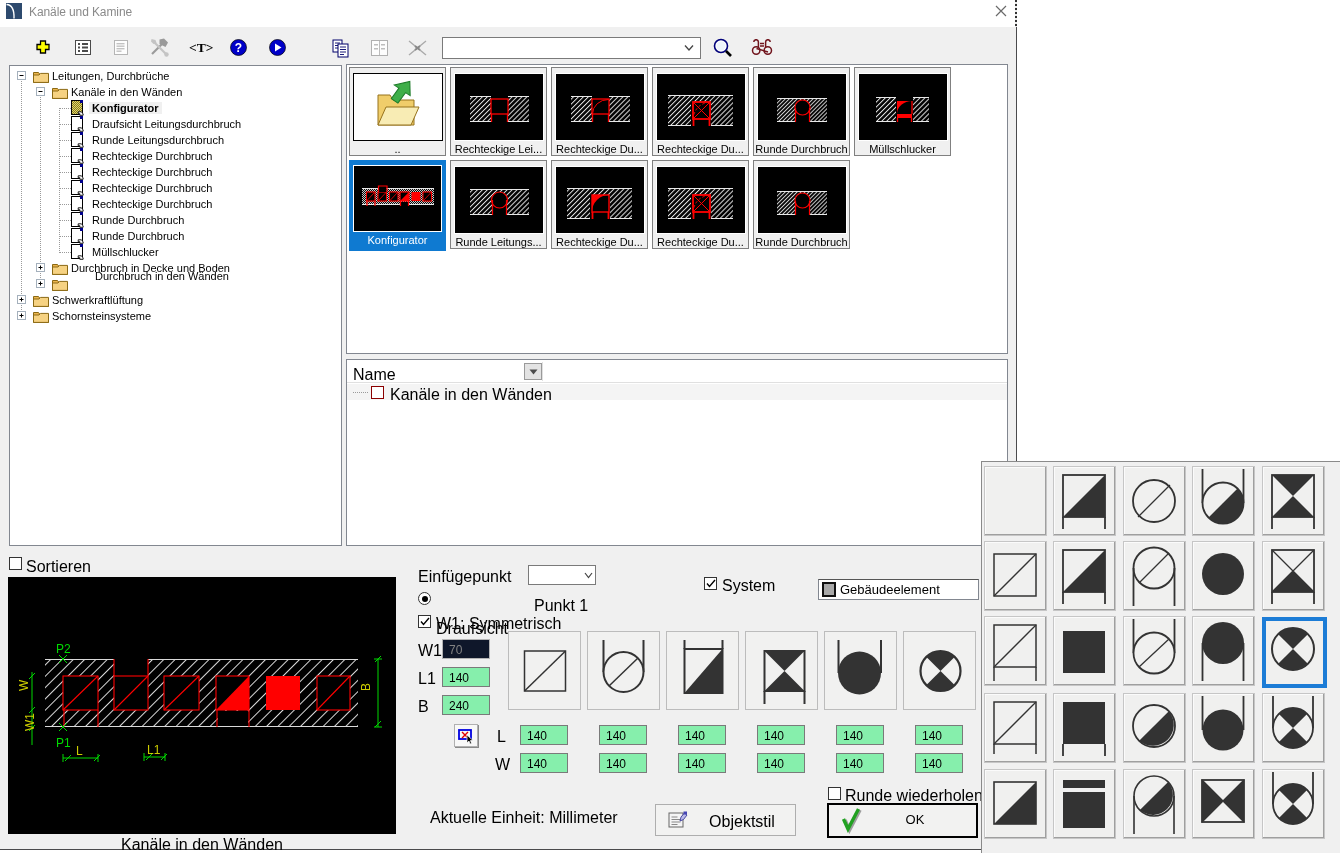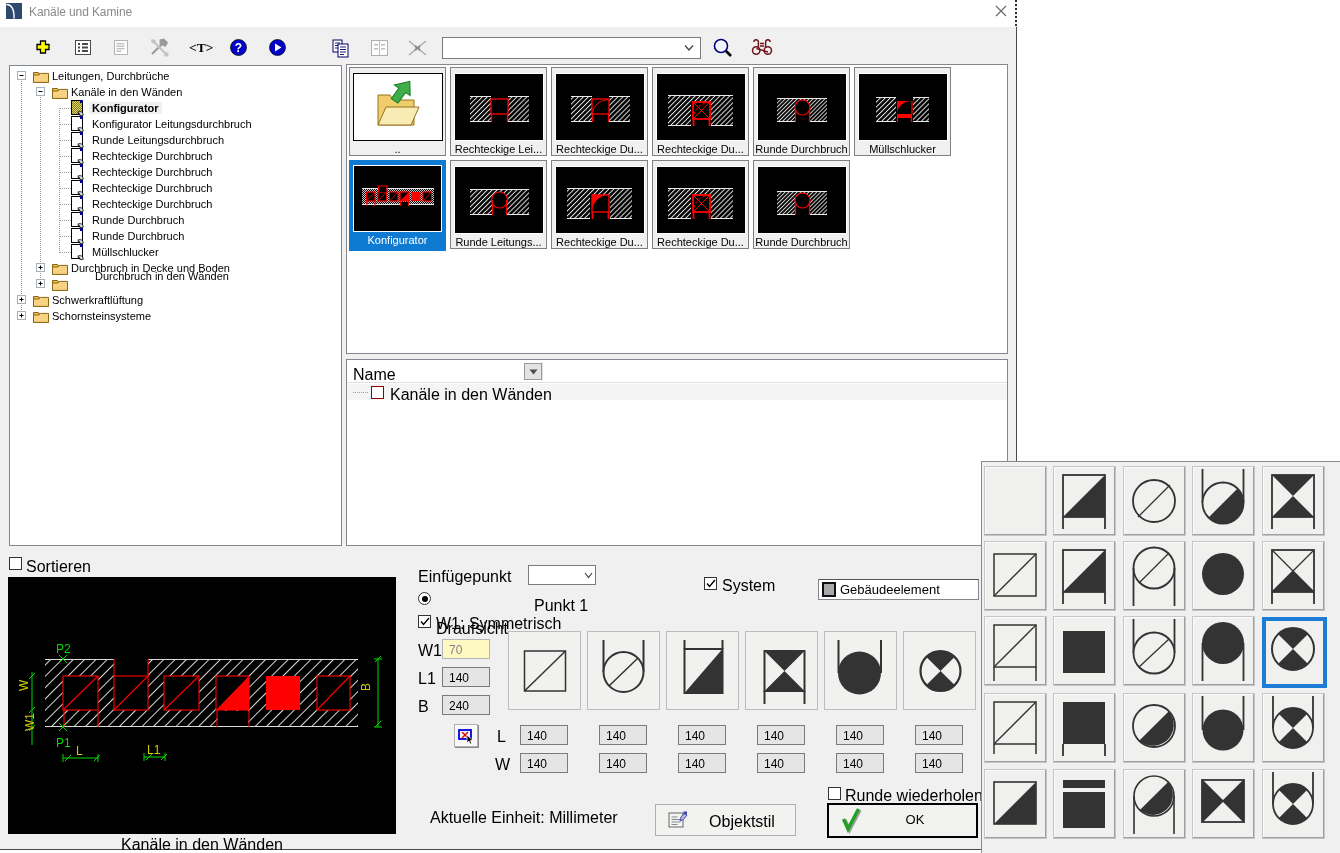--- a/index.html
+++ b/index.html
@@ -1,20 +1,20 @@
 <!DOCTYPE html>
 <html><head><meta charset="utf-8">
 <style>
 *{margin:0;padding:0;box-sizing:border-box}
 body{width:1340px;height:853px;position:relative;background:#fff;font-family:"Liberation Sans",sans-serif;overflow:hidden}
 .abs{position:absolute}
 .panel{position:absolute;background:#fff;border:1px solid #828790}
 .txt{position:absolute;font-size:16px;color:#000;white-space:nowrap}
 .cb{position:absolute;width:13px;height:13px;background:#fff;border:1px solid #333}
-.fld{position:absolute;width:48px;height:20px;background:#e5e5e5;border:1px solid #7a7a7a;font-size:12px;color:#000;padding:3px 0 0 6px}
+.fld{position:absolute;width:48px;height:20px;background:#86efac;border:1px solid #7a7a7a;font-size:12px;color:#000;padding:3px 0 0 6px}
 .bigbtn{position:absolute;width:73px;height:79px;background:#f1f1f0;border:1px solid #bcbcbc}
 .cell{position:absolute;width:97px;border:1px solid #808080;background:#f0f0f0}
 .cimg{position:absolute;left:3px;top:5px;width:90px;height:68px;border:1px solid #fff;background:#000}
 .clab{position:absolute;left:0;top:75px;width:95px;height:15px;font-size:11px;text-align:center;color:#000;white-space:nowrap}
 .pbtn{position:absolute;width:63px;height:70px;background:#f0f0ef;border:1px solid #c6c6c6;box-shadow:inset -1px -1px 0 #9f9f9f, inset 1px 1px 0 #fbfbfb}
 .tree{font-size:11px;letter-spacing:0px}
 </style></head>
 <body>
 
 <div class="abs" style="left:0;top:0;width:1017px;height:850px;background:#f0f0f0;border-right:1px solid #4a4a4c;border-bottom:1px solid #4a4a4c">
@@ -141,21 +141,21 @@
 <rect x="1" y="1" width="10" height="13" fill="#e0d66e"></rect>
     <path d="M1 1h10v13h-10z" fill="url(#kdots)"></path>
 <rect x="9" y="0" width="3" height="3" fill="#00008b"></rect>
 <path d="M8.8 15.3 l0 -1.6 l-1.6 0 l0 -1.9 l3 0 l1.9 1.9 l0 1.6 z" fill="#fff" stroke="#000" stroke-width="0.9"></path>
 </svg><div class="txt tree" style="left:89px;top:102px;font-weight:bold;background:#f0f0f0;padding:0 3px;">Konfigurator</div>
 <div class="abs" style="left:60px;top:124px;width:11px;height:1px;background:repeating-linear-gradient(to right,#9a9a9a 0 1px,transparent 1px 2px)"></div><svg class="abs" style="left:71px;top:116px" width="15" height="16" viewBox="0 0 15 16">
 <rect x="0.5" y="0.5" width="11" height="14" fill="#fff" stroke="#000"></rect>
 
 <rect x="9" y="0" width="3" height="3" fill="#00008b"></rect>
 <path d="M8.8 15.3 l0 -1.6 l-1.6 0 l0 -1.9 l3 0 l1.9 1.9 l0 1.6 z" fill="#fff" stroke="#000" stroke-width="0.9"></path>
-</svg><div class="txt tree" style="left:92px;top:118px;">Konfigurator Leitungsdurchbruch</div>
+</svg><div class="txt tree" style="left:92px;top:118px;">Draufsicht Leitungsdurchbruch</div>
 <div class="abs" style="left:60px;top:140px;width:11px;height:1px;background:repeating-linear-gradient(to right,#9a9a9a 0 1px,transparent 1px 2px)"></div><svg class="abs" style="left:71px;top:132px" width="15" height="16" viewBox="0 0 15 16">
 <rect x="0.5" y="0.5" width="11" height="14" fill="#fff" stroke="#000"></rect>
 
 <rect x="9" y="0" width="3" height="3" fill="#00008b"></rect>
 <path d="M8.8 15.3 l0 -1.6 l-1.6 0 l0 -1.9 l3 0 l1.9 1.9 l0 1.6 z" fill="#fff" stroke="#000" stroke-width="0.9"></path>
 </svg><div class="txt tree" style="left:92px;top:134px;">Runde Leitungsdurchbruch</div>
 <div class="abs" style="left:60px;top:156px;width:11px;height:1px;background:repeating-linear-gradient(to right,#9a9a9a 0 1px,transparent 1px 2px)"></div><svg class="abs" style="left:71px;top:148px" width="15" height="16" viewBox="0 0 15 16">
 <rect x="0.5" y="0.5" width="11" height="14" fill="#fff" stroke="#000"></rect>
 
 <rect x="9" y="0" width="3" height="3" fill="#00008b"></rect>
@@ -448,21 +448,21 @@
   </svg>
 <div class="abs" style="left:418px;top:592px;width:13px;height:13px;border:1px solid #333;border-radius:50%;background:#fff"></div>
 <div class="abs" style="left:421.5px;top:595.5px;width:6px;height:6px;border-radius:50%;background:#000"></div>
 <div class="txt" style="left:436px;top:620px">Draufsicht</div>
 <div class="cb" style="left:418px;top:615px"></div>
 <svg class="abs" style="left:420px;top:617px" width="10" height="9" viewBox="0 0 10 9">
     <path d="M1 4.5 L3.5 7.5 L9 1" stroke="#000" stroke-width="1.4" fill="none"></path>
   </svg>
 <div class="txt" style="left:436px;top:615px">W1: Symmetrisch</div>
 <div class="txt" style="left:418px;top:642px">W1</div>
-<div class="fld" style="left:442px;top:639px;background:#fef9c3;color:#838383;border-color:#b4b4b4">70</div>
+<div class="fld" style="left:442px;top:639px;background:#0f172a;color:#838383;border-color:#b4b4b4">70</div>
 <div class="txt" style="left:418px;top:670px">L1</div>
 <div class="fld" style="left:442px;top:667px">140</div>
 <div class="txt" style="left:418px;top:698px">B</div>
 <div class="fld" style="left:442px;top:695px">240</div>
 <div class="abs" style="left:454px;top:724px;width:24px;height:23px;background:#f8f8f8;border:1px solid #b0b0b0;box-shadow:1px 1px 0 #8a8a8a"></div>
 <svg class="abs" style="left:458px;top:729px" width="17" height="15" viewBox="0 0 17 15">
  <rect x="1" y="1" width="12" height="9" fill="none" stroke="#0000e0" stroke-width="1.8"></rect>
  <path d="M4 3 L10 9 M10 3 L4 9" stroke="#e00000" stroke-width="1.4"></path>
  <path d="M9 6 l0 8 2 -2 1 3 1.5 -0.5 -1 -3 2.5 0 z" fill="#000" stroke="#fff" stroke-width="0.7"></path>
 </svg>

